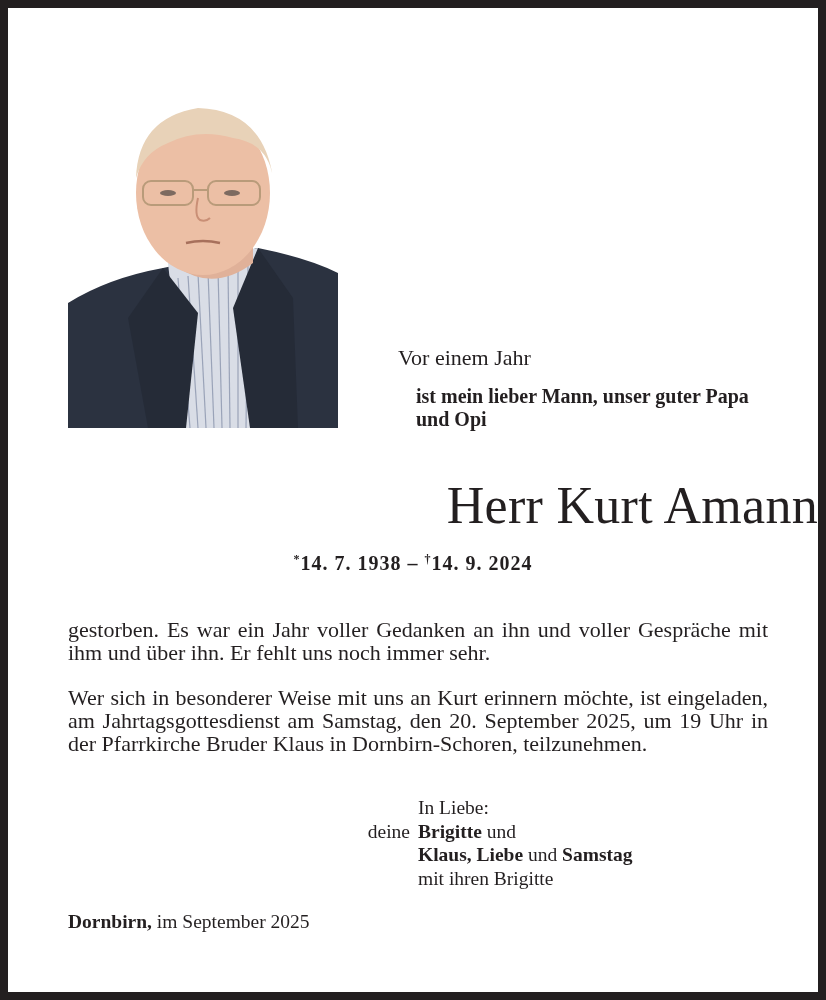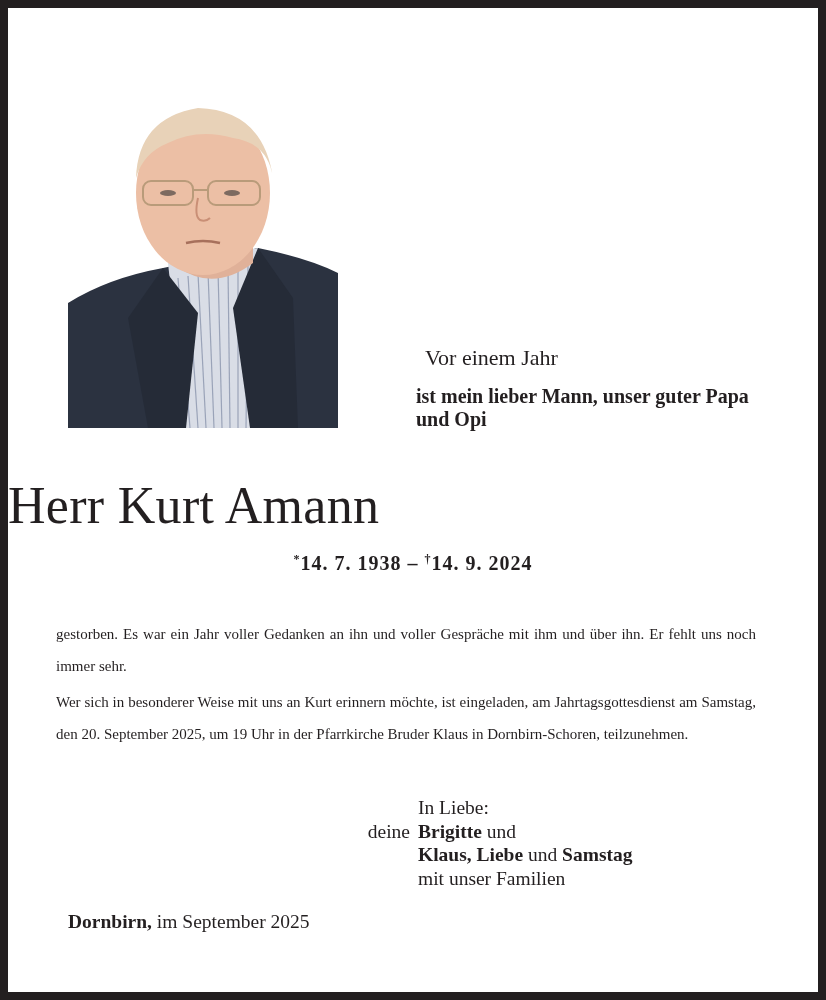--- a/index.html
+++ b/index.html
@@ -19,34 +19,34 @@
   .abs { position: absolute; }
   .serif { font-family: "Liberation Serif", "DejaVu Serif", serif; }
 
   
   .photo {
     left: 60px; top: 90px; width: 270px; height: 330px;
     overflow: hidden;
   }
   .photo svg { display: block; }
 
-  .intro-title { left: 390px; top: 337px; font-size: 22px; margin-left: 27px; }
+  .intro-title { left: 390px; top: 337px; font-size: 22px; }
   .intro-text { left: 408px; top: 377px; width: 370px; font-size: 20px; line-height: 23px; font-weight: bold; }
 
   .name {
-    left: 0; width: 810px; top: 468px; text-align: left;
+    left: 0; width: 810px; top: 468px; text-align: right;
     font-size: 52px; letter-spacing: 0.3px;
   }
   .dates {
     left: 0; width: 810px; top: 544px; text-align: center;
     font-size: 20px; font-weight: bold; letter-spacing: 1px;
   }
   .dates sup { font-size: 12px; vertical-align: 7px; font-weight: bold; }
 
-  .para { left: 48px; width: 700px; font-size: 15px; line-height: 32px; text-align: justify; }
+  .para { left: 60px; width: 700px; font-size: 22px; line-height: 23px; text-align: justify; }
   .p1 { top: 610px; }
   .p2 { top: 678px; }
 
   .closing { left: 342px; top: 788px; font-size: 19.5px; line-height: 23.5px; }
   .closing .row { display: flex; }
   .closing .lead { width: 60px; text-align: right; padding-right: 8px; }
   .closing .lead-empty { width: 60px; padding-right: 8px; }
   .closing b { font-weight: bold; }
 
   .place { left: 60px; top: 903px; font-size: 19.5px; }
@@ -116,20 +116,20 @@
     <div class="row">
       <span class="lead">deine</span>
       <span><b>Brigitte</b><span> und</span></span>
     </div>
     <div class="row">
       <span class="lead-empty"></span>
       <span><b>Klaus, Liebe</b><span> und </span><b>Samstag</b></span>
     </div>
     <div class="row">
       <span class="lead-empty"></span>
-      <span>mit unser Familien</span>
+      <span>mit ihren Brigitte</span>
     </div>
   </div>
 
   <div class="abs place serif">
     <b>Dornbirn,</b><span> im September 2025</span>
   </div>
 </div>
 
 </body></html>

